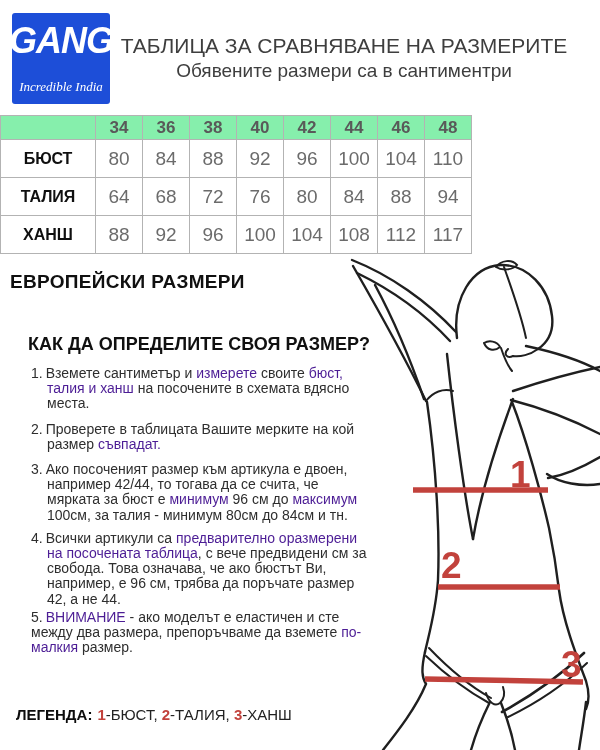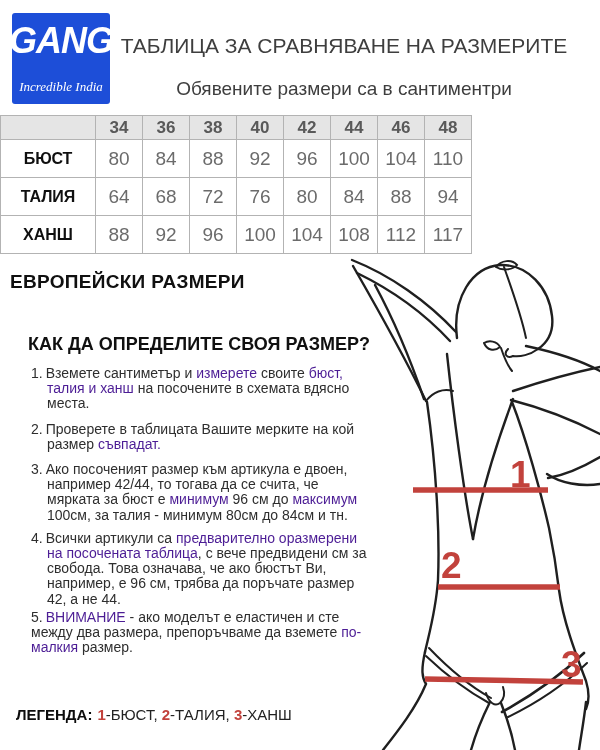--- a/index.html
+++ b/index.html
@@ -8,25 +8,25 @@
     font-family:"Liberation Sans",sans-serif;
   }
   
   .logo{position:absolute;left:12px;top:13px;width:98px;height:91px;background:#1d4ed8;
     border-radius:3px;display:flex;flex-direction:column;align-items:center;justify-content:center;color:#fff}
   .logo .brand{font-style:italic;font-weight:700;font-size:36px;line-height:1;letter-spacing:-1px}
   .logo .tagline{font-family:"Liberation Serif",serif;font-style:italic;font-size:13px;margin-top:20px;white-space:nowrap}
   
   .header-text{position:absolute;left:108px;top:34px;width:472px;text-align:center;color:#3e3e3e}
   .title{font-size:21px;line-height:24px}
-  .subtitle{font-size:19px;line-height:22px;margin-top:20px}
+  .subtitle{font-size:19px;line-height:22px;margin-top:2px}
   
   table.size-table{position:absolute;left:0;top:115px;width:471px;border-collapse:collapse;table-layout:fixed}
   .size-table th,.size-table td{border:1.5px solid #b3b3b3;text-align:center;padding:0;background:#fff}
-  .size-table tr.head th{background:#e5e5e5;color:#595959;font-size:17px;font-weight:700;height:23px}
+  .size-table tr.head th{background:#86efac;color:#595959;font-size:17px;font-weight:700;height:23px}
   .size-table .rowlabel{font-weight:700;color:#0f0f0f;font-size:16px}
   .size-table td{color:#6b6b6b;font-size:19px;height:37px}
   .c-label{width:95px}.c-size{width:47px}
   
   .h-euro{position:absolute;left:10px;top:271px;font-size:19px;font-weight:700;color:#101010;letter-spacing:.3px}
   .h-howto{position:absolute;left:28px;top:334px;font-size:18px;font-weight:700;color:#101010}
   
   .instructions{position:absolute;left:31px;top:366px;width:342px;font-size:14px;line-height:15.2px;color:#2e2e2e}
   .instr-item{padding-left:16px;text-indent:-16px;margin-bottom:10px}
   .instr-item.flush{padding-left:0;text-indent:0}

